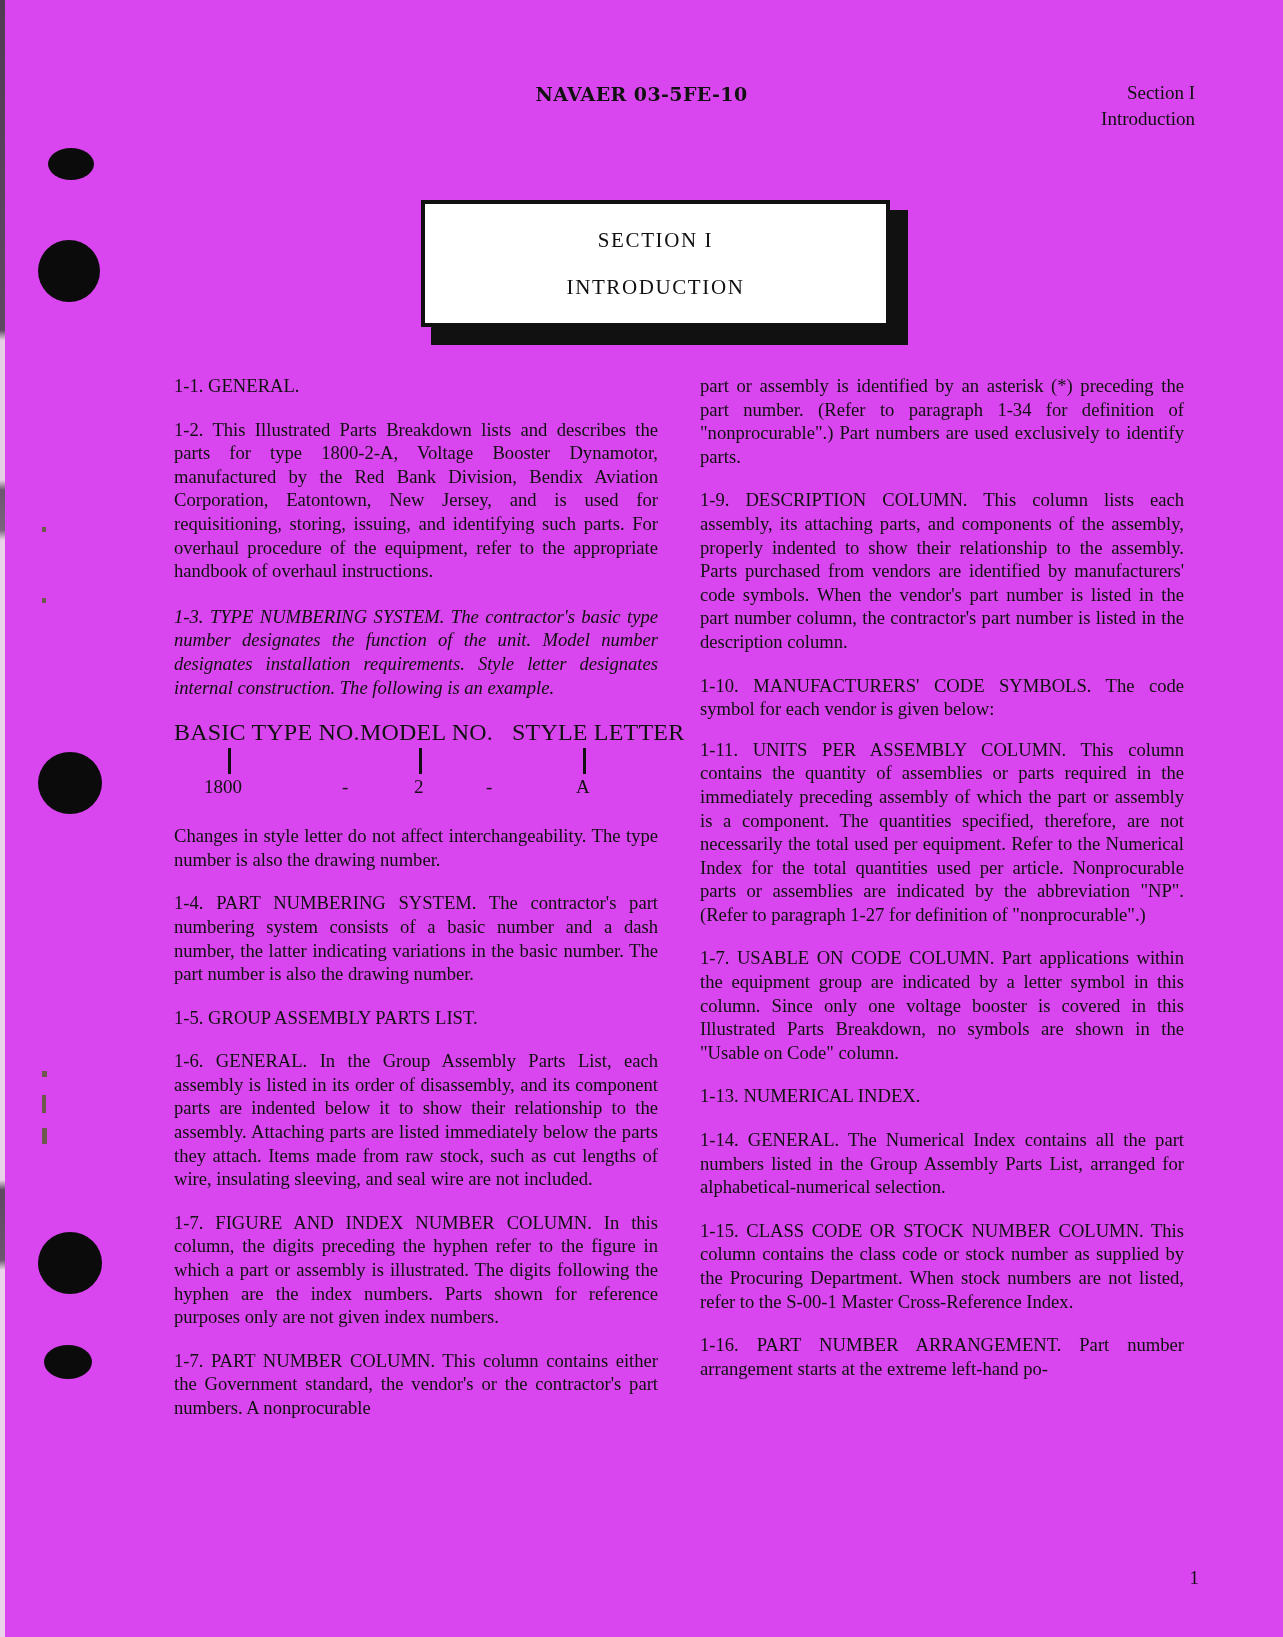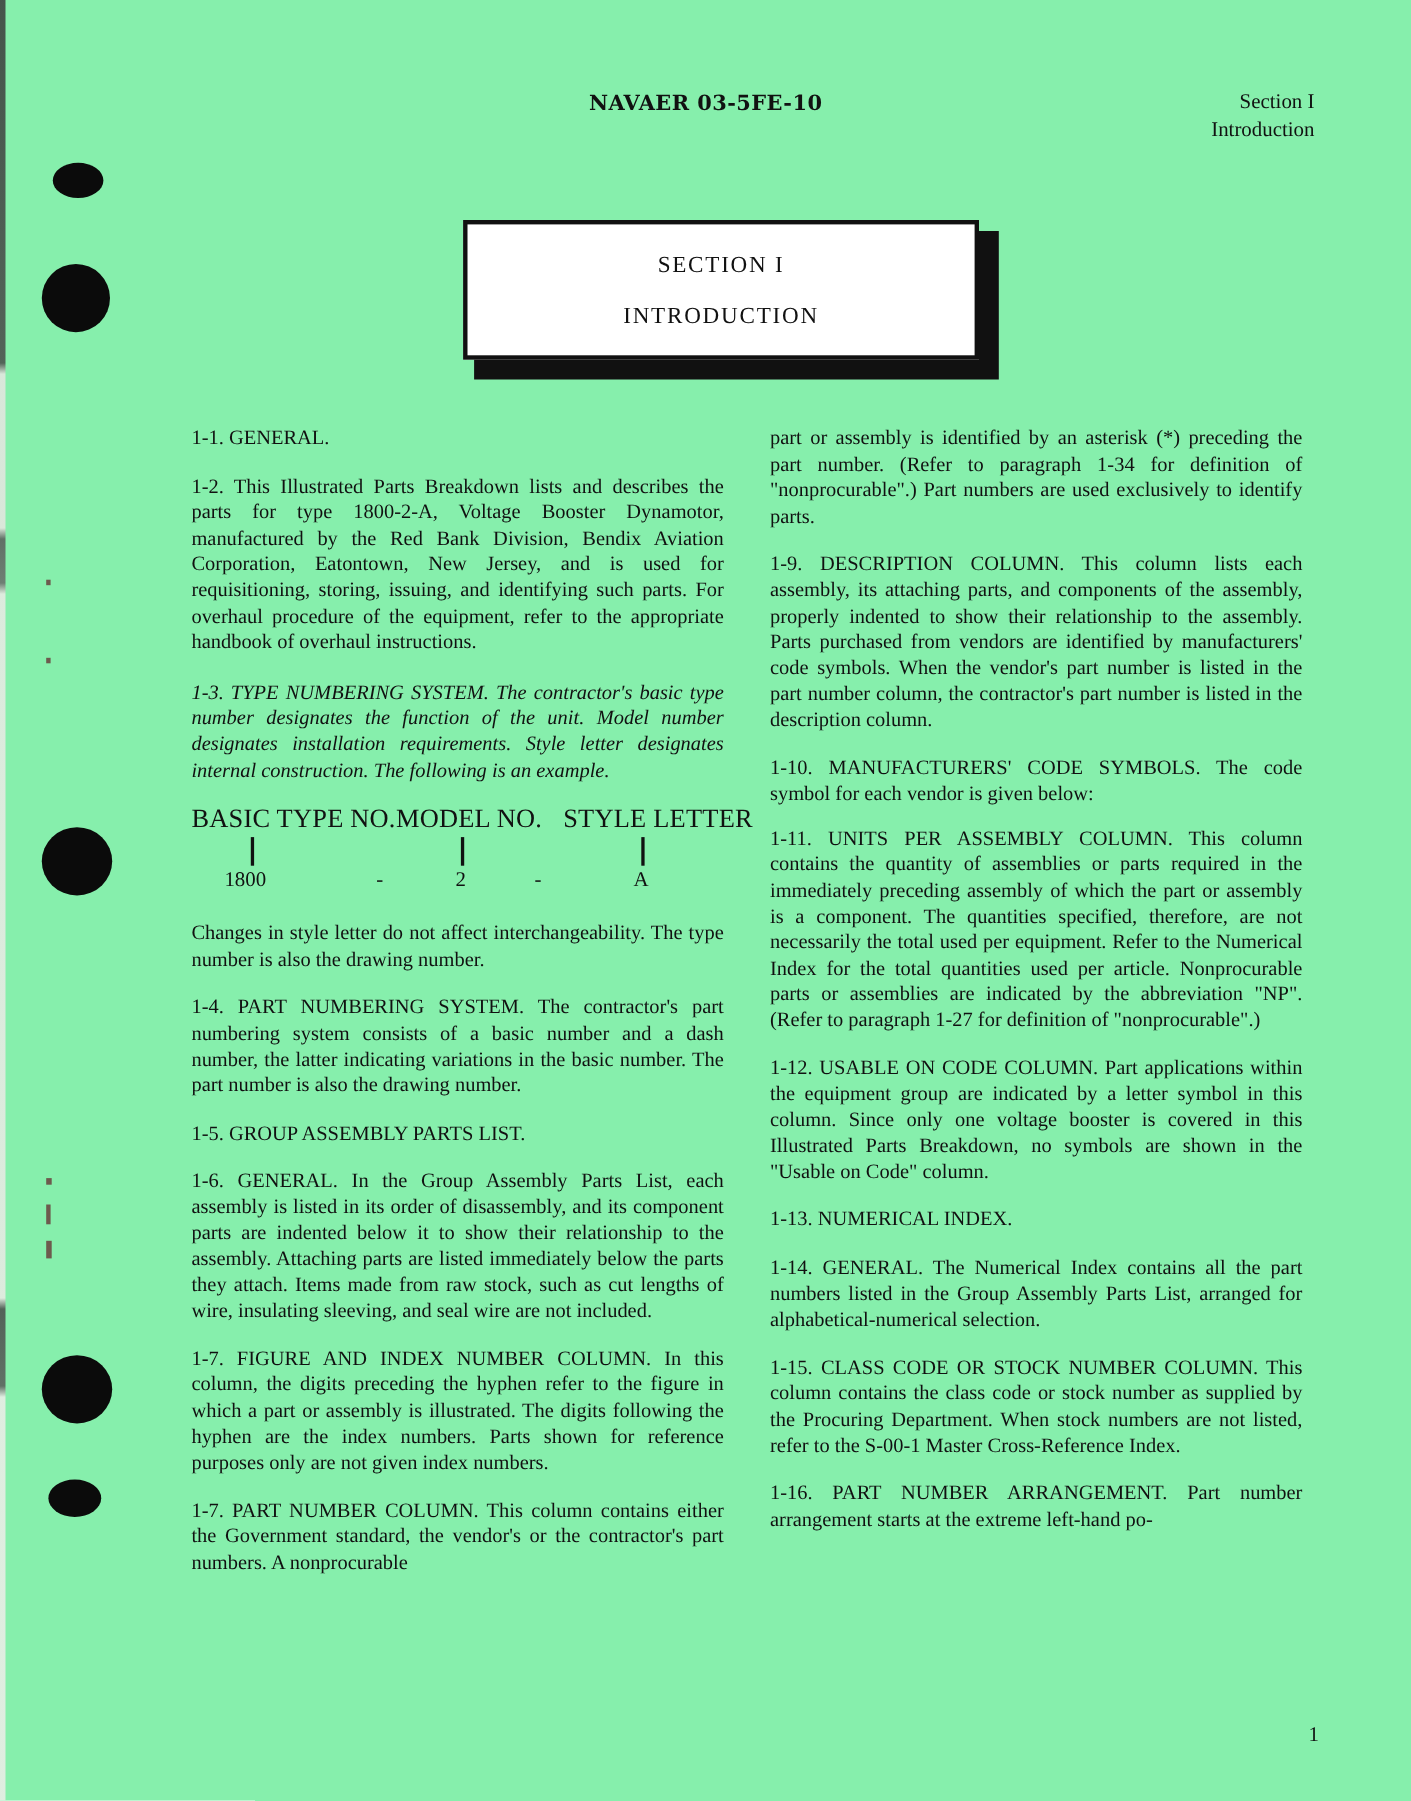--- a/index.html
+++ b/index.html
@@ -11,21 +11,21 @@
   body {
     font-family: "Liberation Serif", "DejaVu Serif", serif;
     color: #111111;
   }
 
   .page {
     position: relative;
     width: 1283px;
     height: 1637px;
     margin: 0 auto;
-    background: #86efac;
+    background: #d946ef;
     overflow: hidden;
   }
 
   
   .scan-edge {
     position: absolute;
     left: 0;
     top: 0;
     width: 5px;
     height: 1637px;
@@ -107,21 +107,21 @@
   }
   .plaque-line2 {
     font-size: 21px;
     letter-spacing: 1.6px;
   }
 
   
   .cols {
     position: absolute;
     left: 0;
-    top: 387px;
+    top: 374px;
     width: 1283px;
     height: 1180px;
   }
   .col {
     position: absolute;
     top: 0;
     width: 484px;
   }
   .col-left  { left: 174px; }
   .col-right { left: 700px; }
@@ -290,21 +290,21 @@
 
       <p class="para">part or assembly is identified by an asterisk (*) preceding the part number.  (Refer to paragraph 1-34 for definition of "nonprocurable".)  Part numbers are used exclusively to identify parts.</p>
 
       <p class="para">1-9.  DESCRIPTION COLUMN.  This column lists each assembly, its attaching parts, and components of the assembly, properly indented to show their relationship to the assembly.  Parts purchased from vendors are identified by manufacturers' code symbols.  When the vendor's part number is listed in the part number column, the contractor's part number is listed in the description column.</p>
 
       <p class="para tight">1-10.  MANUFACTURERS'  CODE  SYMBOLS.  The code symbol for each vendor is given below:</p>
 
 
       <p class="para">1-11.  UNITS PER ASSEMBLY COLUMN.  This column contains the quantity of assemblies or parts required in the immediately preceding assembly of which the part or assembly is a component.   The quantities specified, therefore, are not necessarily the total used per equipment.  Refer to the Numerical Index for the total quantities used per article.  Nonprocurable parts or assemblies are indicated by the abbreviation "NP".  (Refer to paragraph 1-27 for definition of "nonprocurable".)</p>
 
-      <p class="para">1-12.  USABLE ON CODE COLUMN.  Part applications within the equipment group are indicated by a letter symbol in this column.  Since only one voltage booster is covered in this Illustrated Parts Breakdown, no symbols are shown in the "Usable on Code" column.</p>
+      <p class="para">1-7.  USABLE ON CODE COLUMN.  Part applications within the equipment group are indicated by a letter symbol in this column.  Since only one voltage booster is covered in this Illustrated Parts Breakdown, no symbols are shown in the "Usable on Code" column.</p>
 
       <p class="para heading-only">1-13.  NUMERICAL INDEX.</p>
 
       <p class="para">1-14.  GENERAL.  The Numerical Index contains all the part numbers listed in the Group Assembly Parts List, arranged for alphabetical-numerical selection.</p>
 
       <p class="para">1-15.  CLASS CODE OR STOCK NUMBER COLUMN. This column contains the class code or stock number as supplied by the Procuring Department. When stock numbers are not listed, refer to the S-00-1 Master Cross-Reference Index.</p>
 
       <p class="para last">1-16.  PART NUMBER ARRANGEMENT.  Part number arrangement starts at the extreme left-hand po-</p>
     </div>
   </div>

